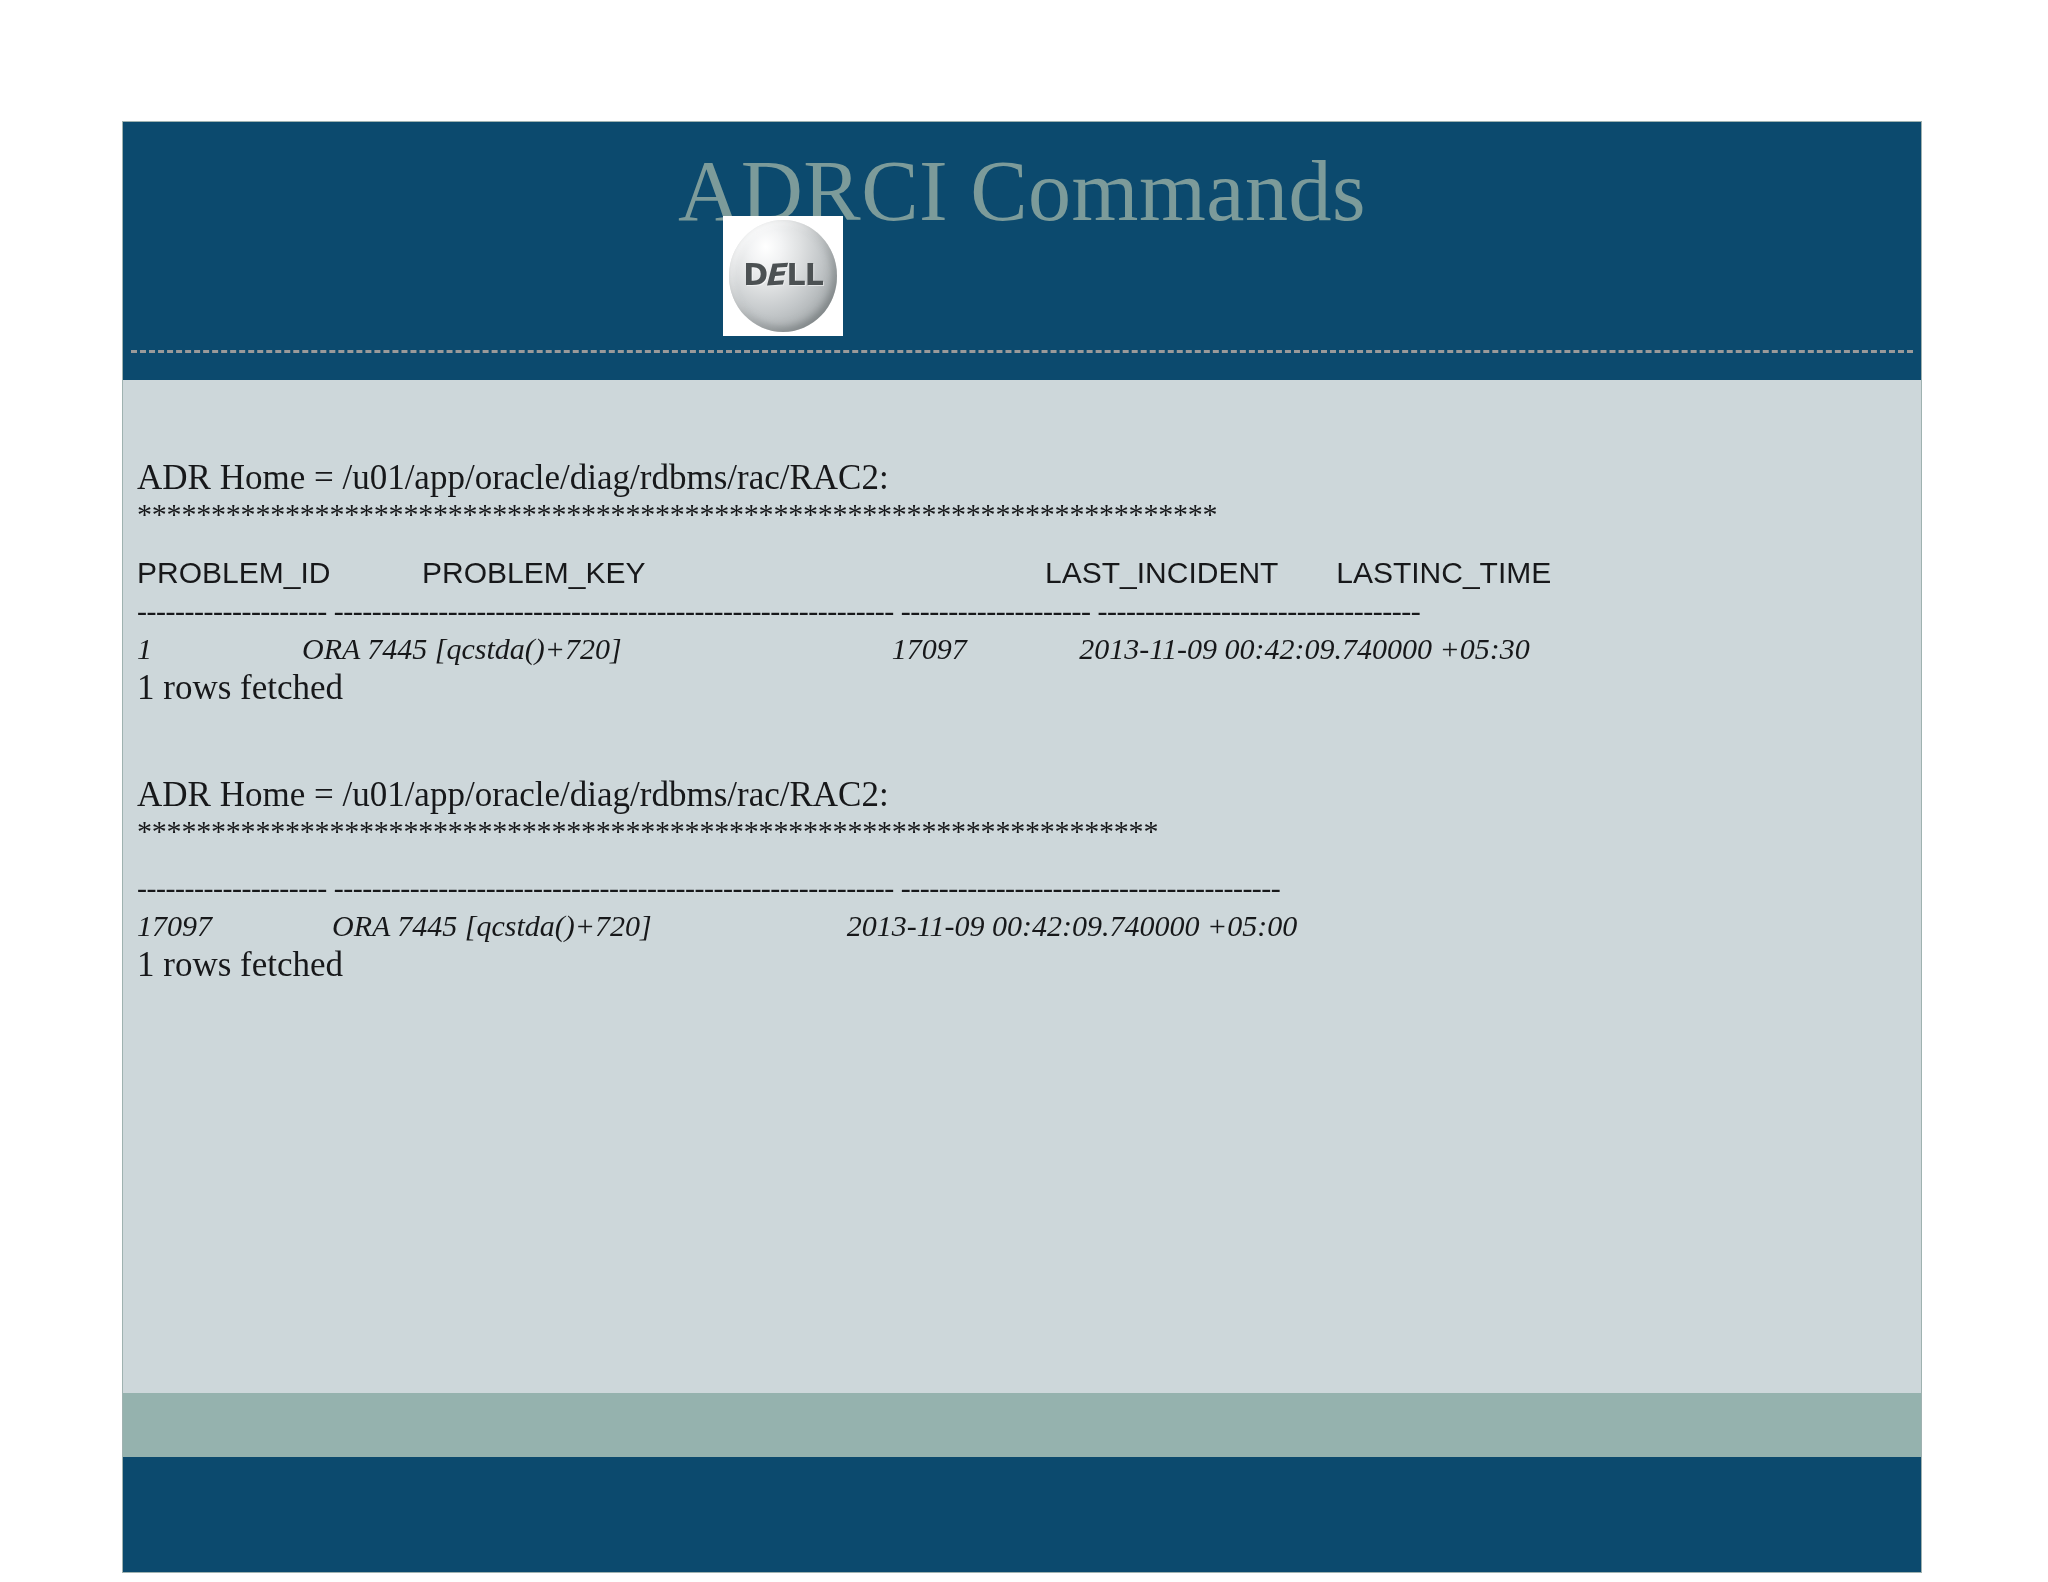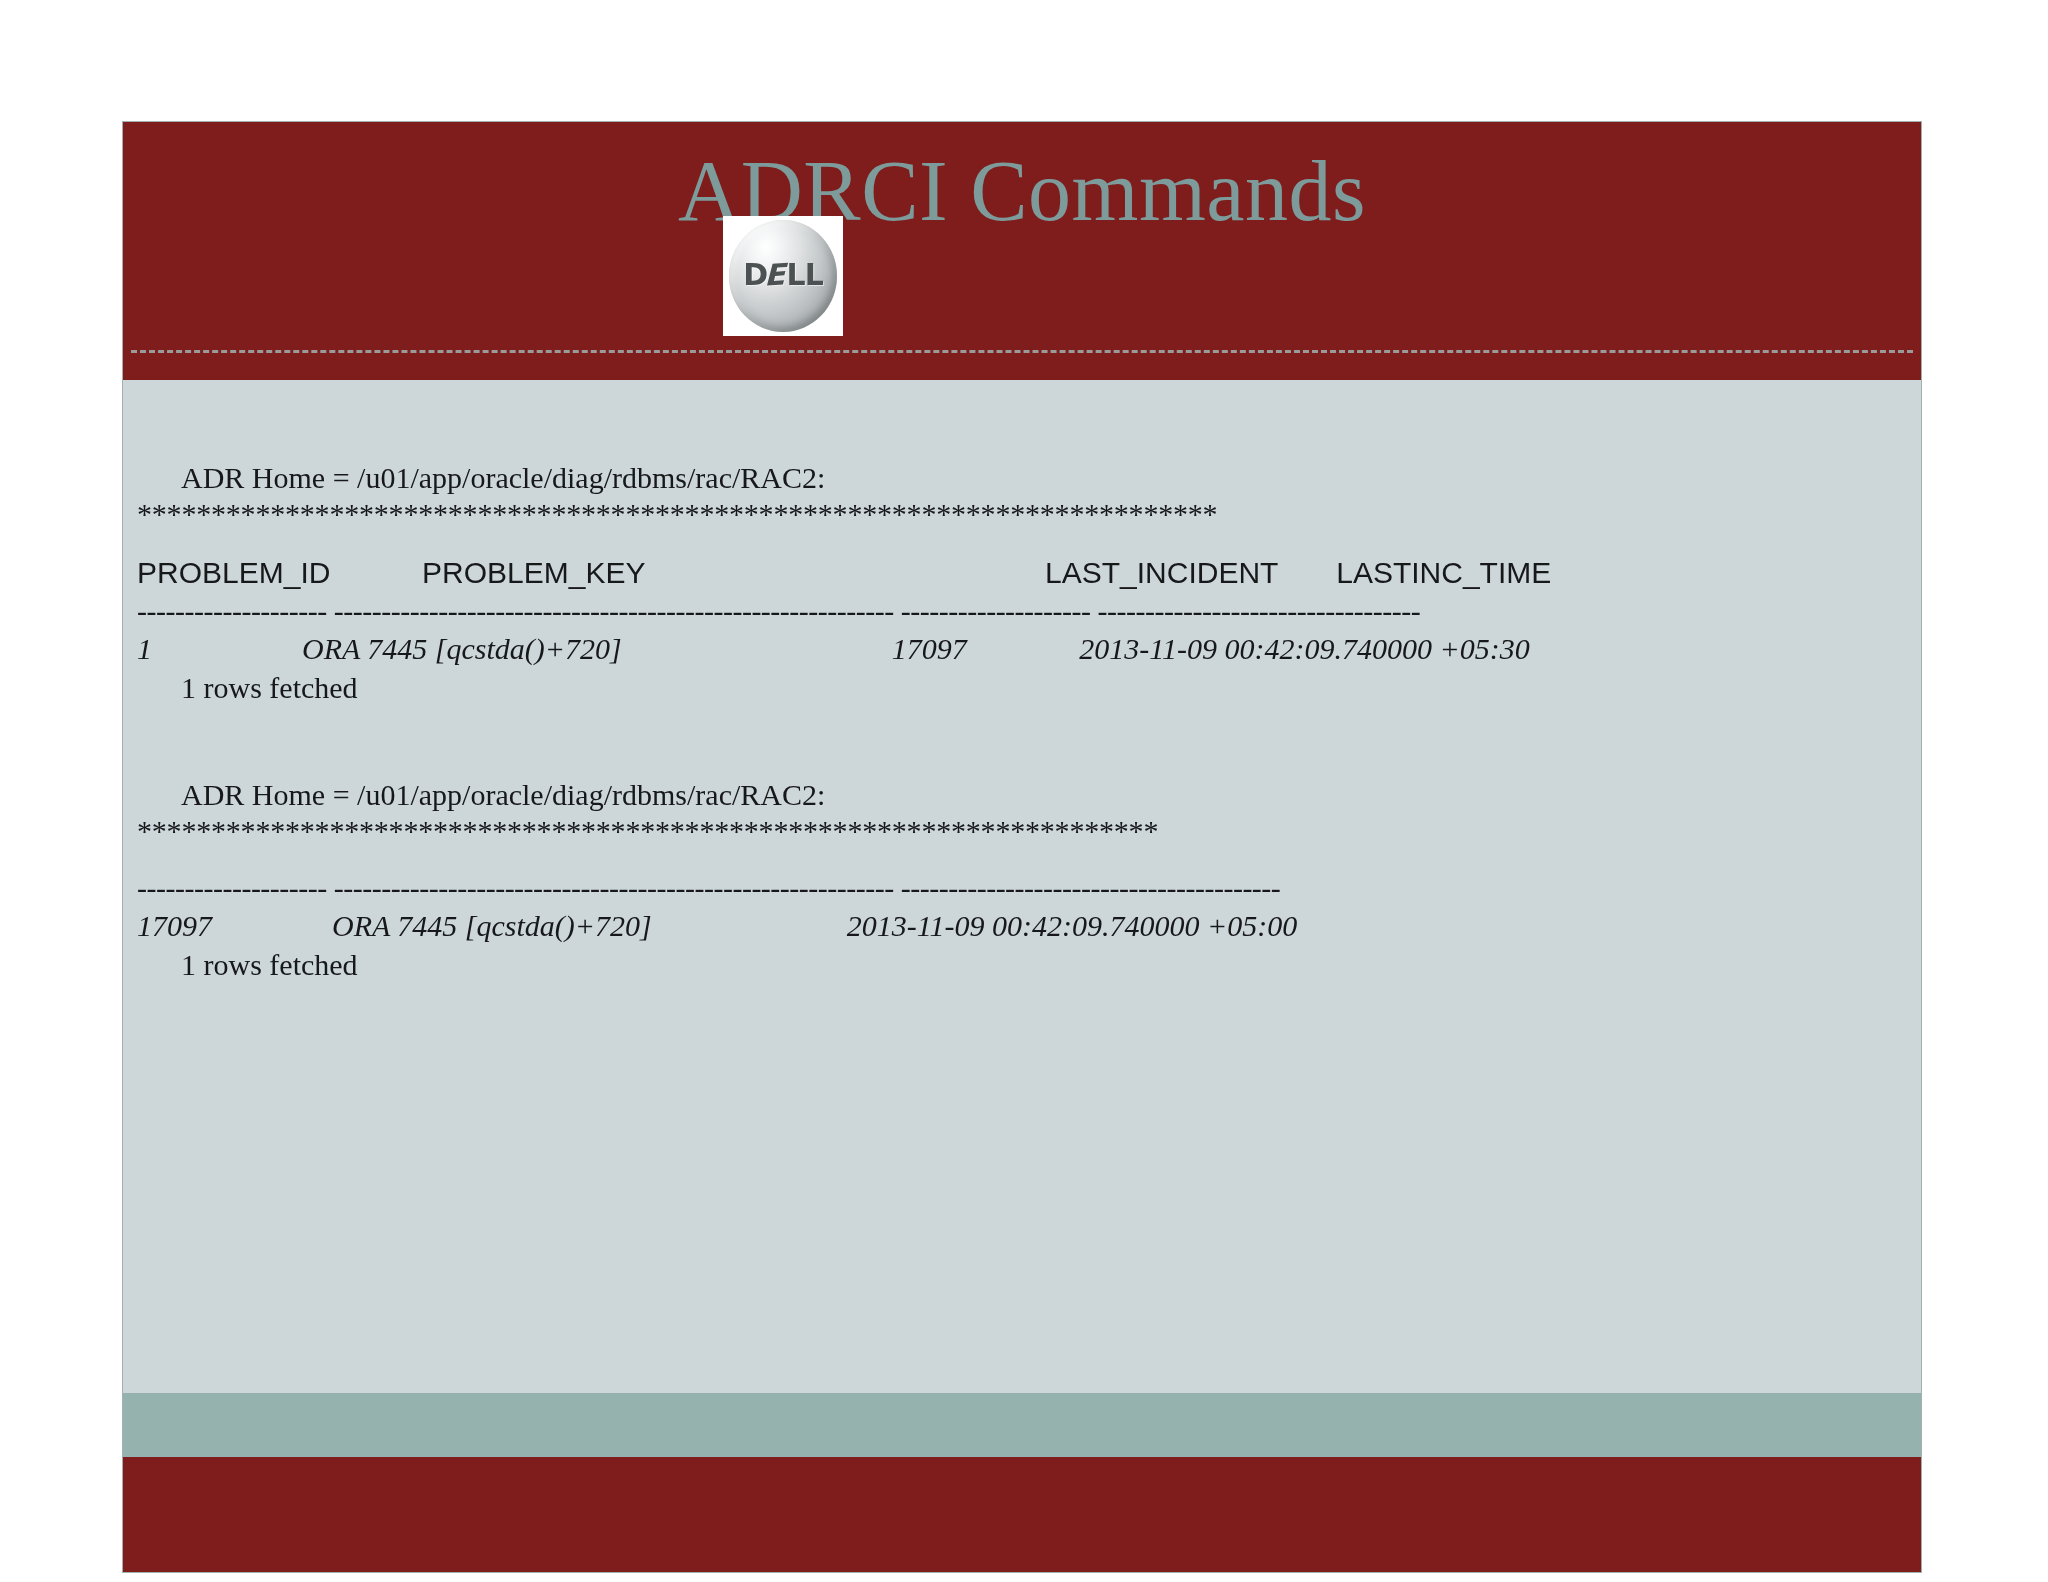--- a/index.html
+++ b/index.html
@@ -15,21 +15,21 @@
     font-family: "Liberation Serif", serif;
   }
 
   
   #slide {
     position: absolute;
     left: 122px;
     top: 121px;
     width: 1800px;
     height: 1452px;
-    background: #7f1d1d;
+    background: #0c4a6e;
     border: 1px solid #9fb2b0;
     box-sizing: border-box;
     padding-left: 24px;
   }
 
   
   #title-zone {
     position: absolute;
     left: 0;
     top: 0;
@@ -114,25 +114,24 @@
     position: absolute;
     left: 0;
     top: 1271px;
     width: 100%;
     height: 64px;
     background: #95b2ae;
   }
 
   .line {
     font-family: "Liberation Serif", serif;
-    font-size: 30px;
+    font-size: 35px;
     line-height: 39px;
     color: #17181a;
     white-space: pre;
-    margin-left: 44px;
   }
   .prompt {
     color: #ee2222;
     font-size: 31px;
     line-height: 42px;
     white-space: pre;
     font-family: "Liberation Serif", serif;
   }
   .spacer-sm { height: 22px; }
   .spacer-md { height: 34px; }

